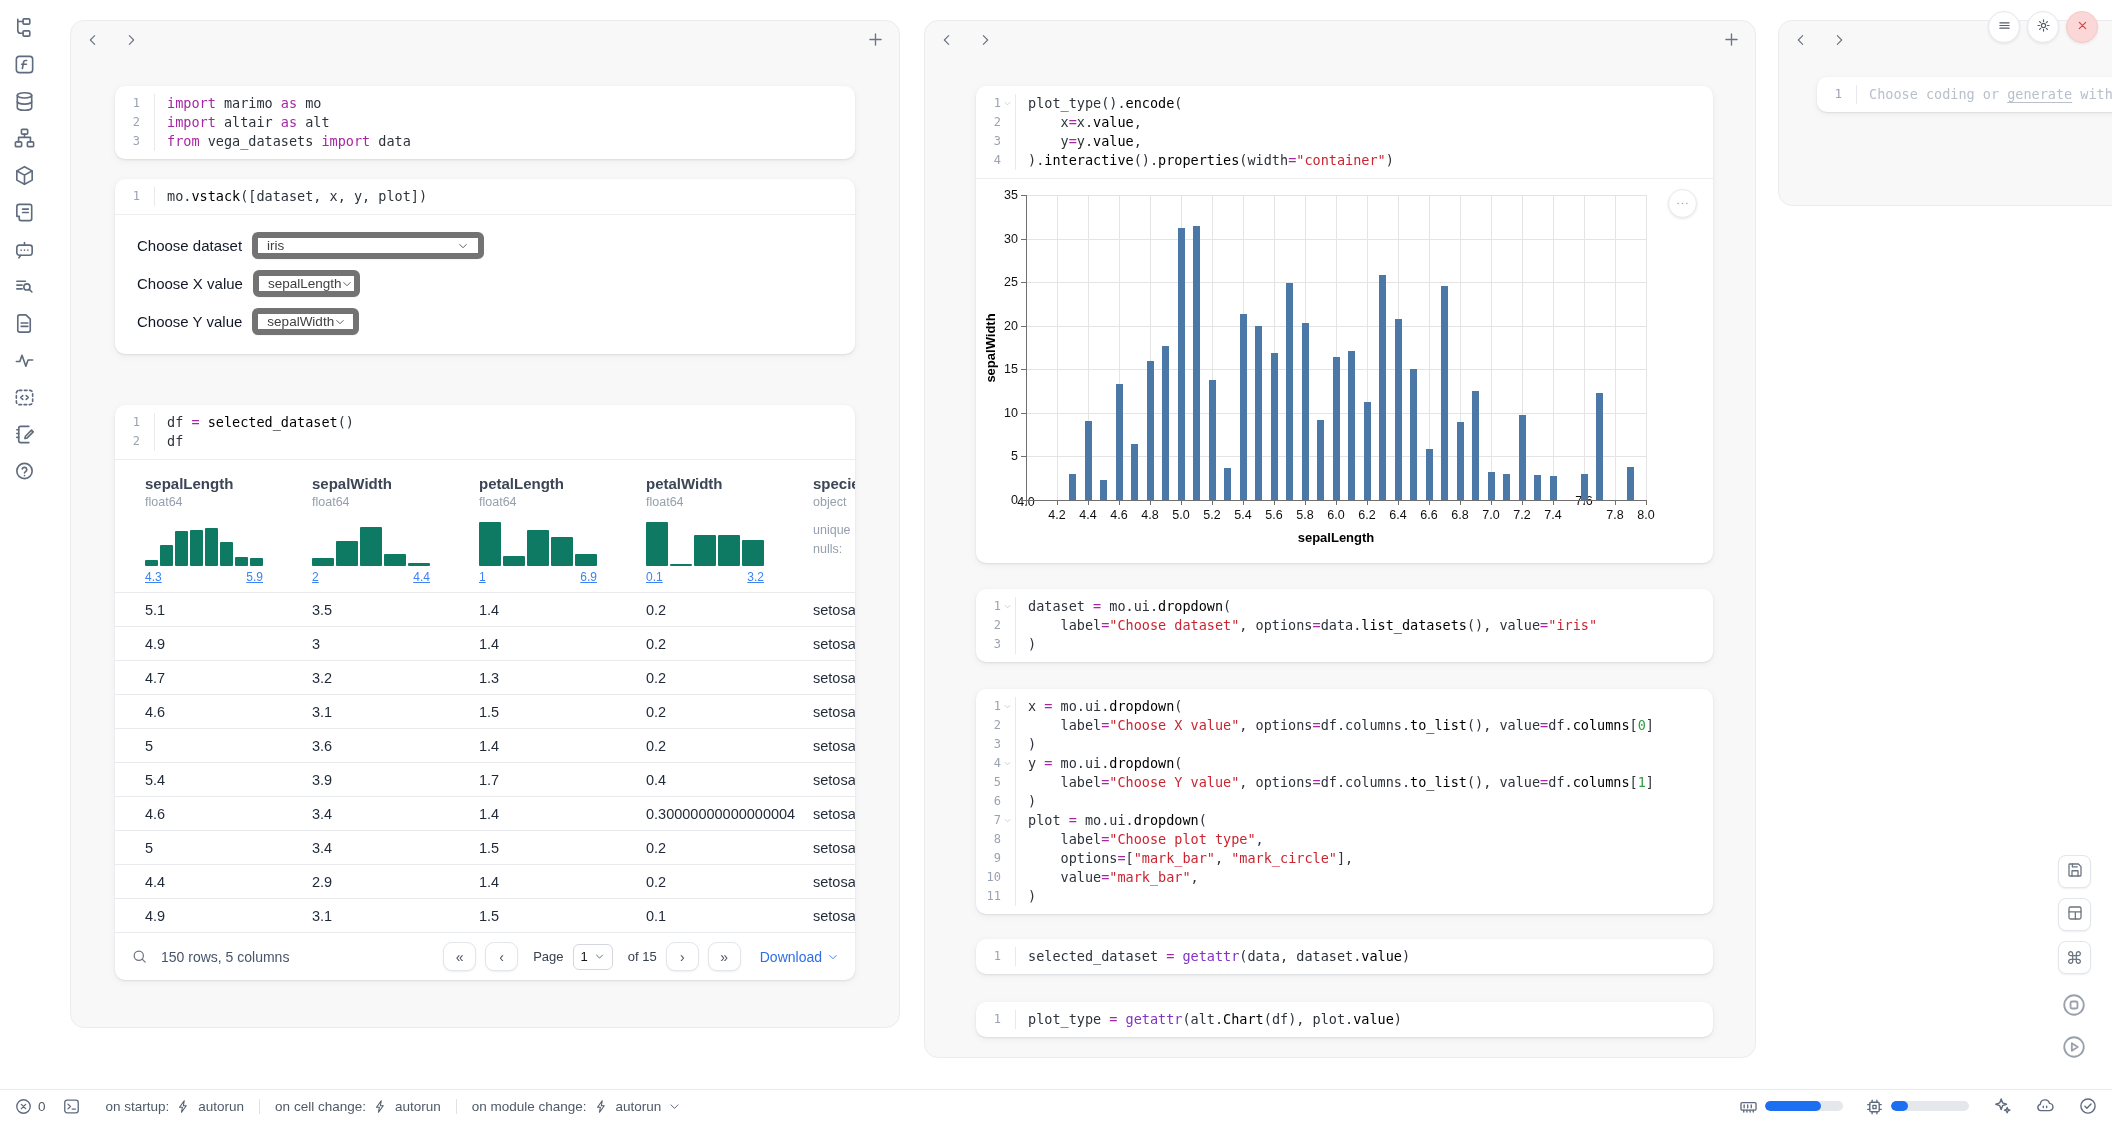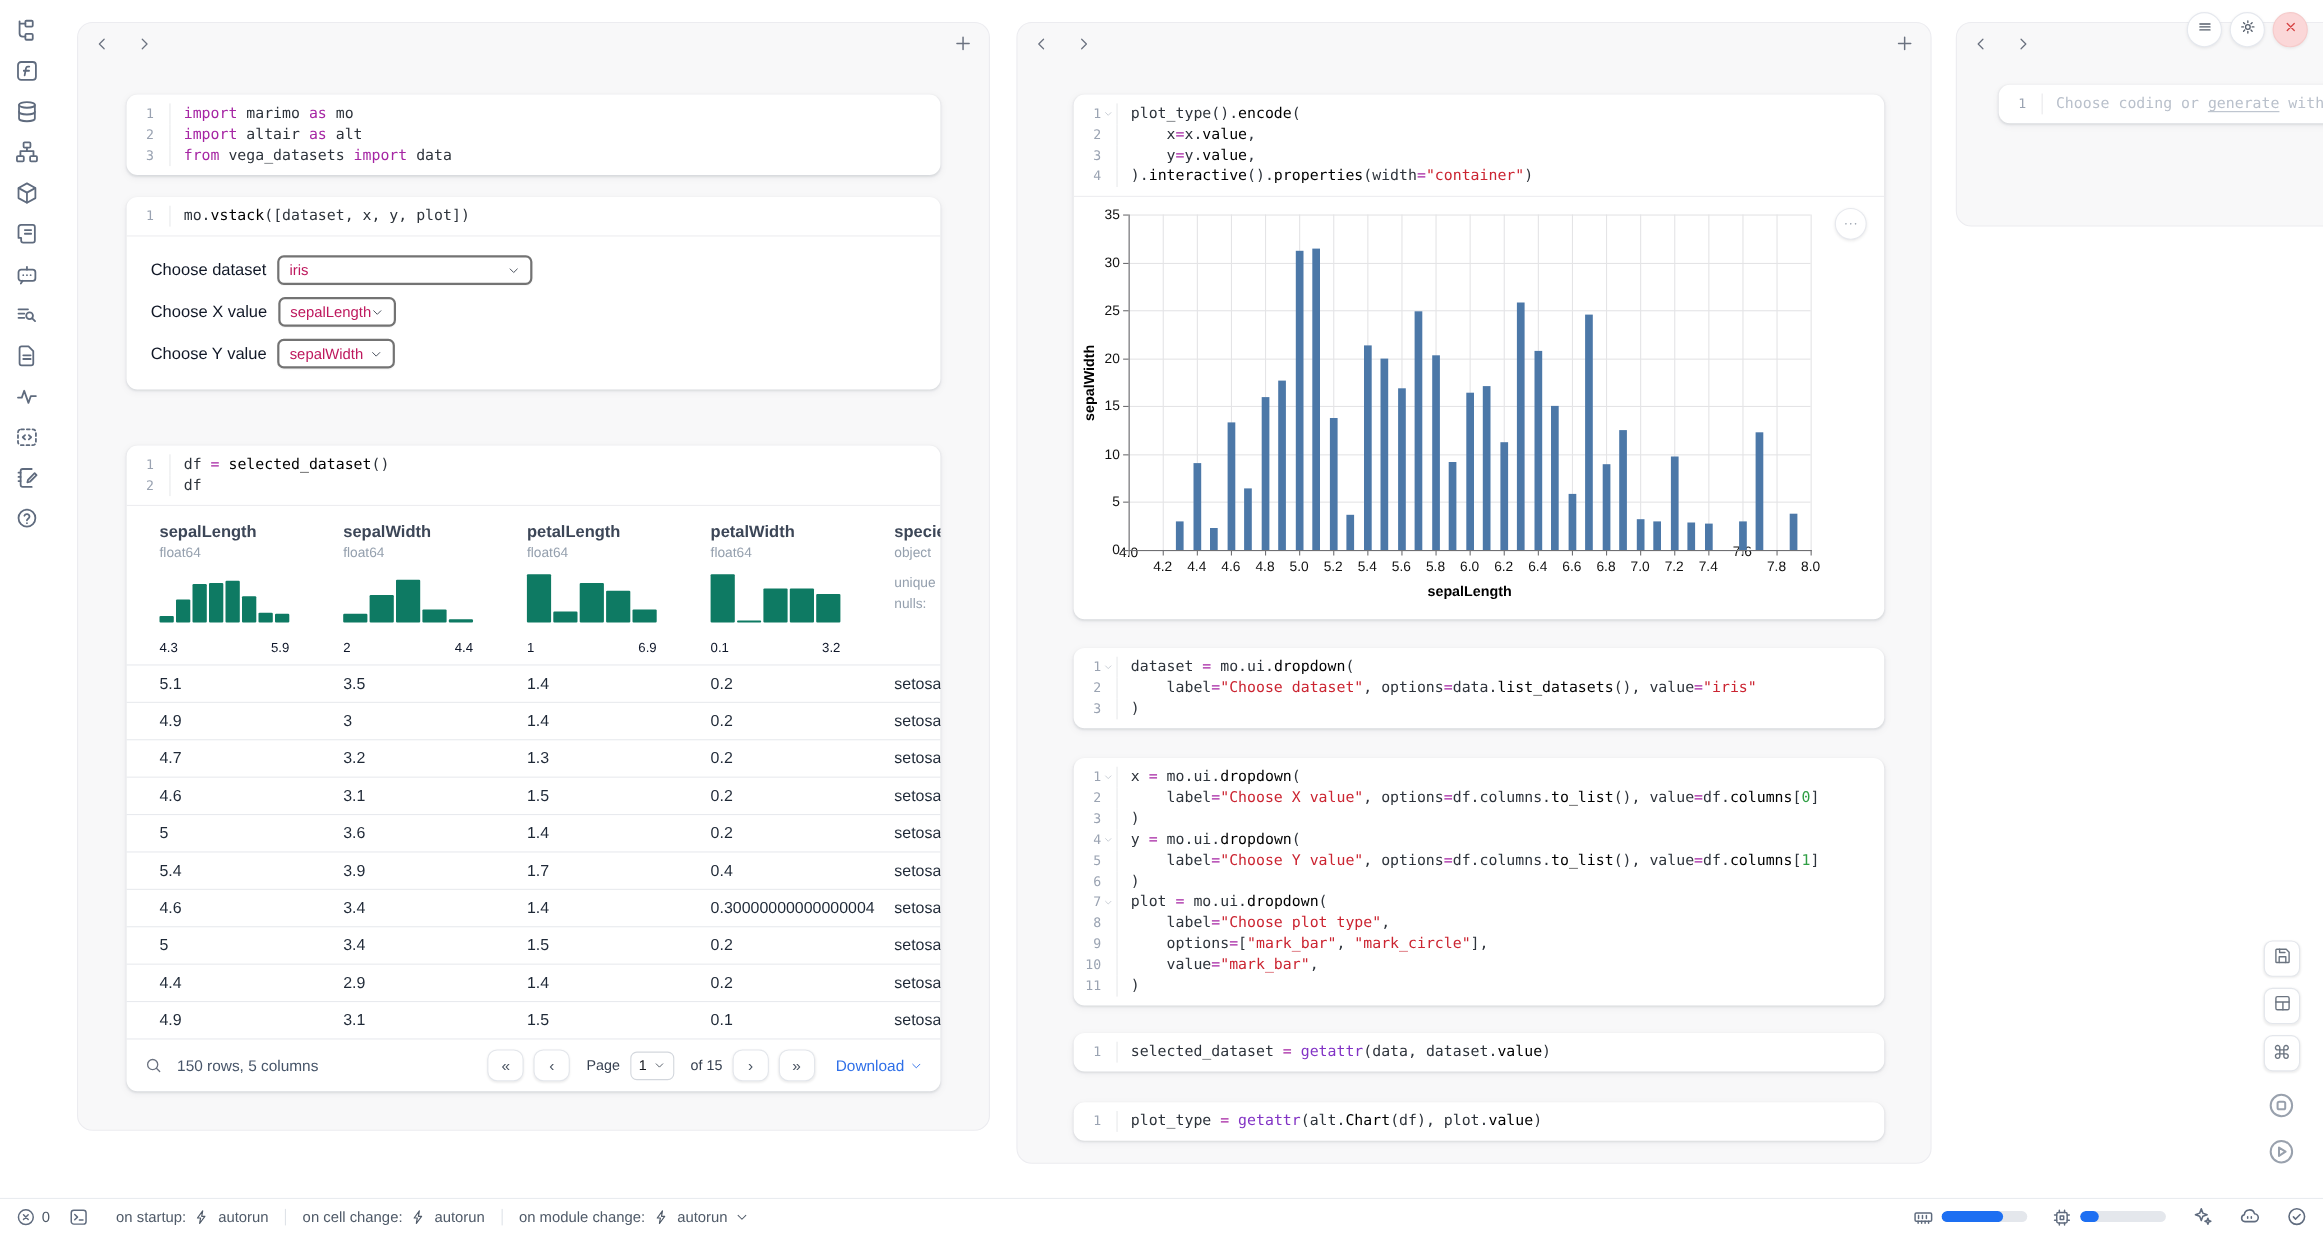--- a/index.html
+++ b/index.html
@@ -36,33 +36,33 @@
        color:#9aa3b2;font-size:12px;border-right:1px solid #e8e9ec;box-sizing:border-box;padding-right:2px;}
   .gut .num{text-align:right;}
   .gut .fold{width:12px;height:10px;display:inline-flex;align-items:center;justify-content:center;color:#b3bac4;}
   .codetext{padding-left:12px;white-space:pre;}
   .kw{color:#a626a4;} .fn{color:#000000;} .st{color:#cb2431;} .op{color:#a626a4;}
   .nu{color:#2f9e44;} .bi{color:#8233c5;} .pl{color:#2d333b;}
   .divider{border-top:1px solid #ededf0;}
   
   .controls{padding:17px 22px 19px 22px;display:flex;flex-direction:column;gap:11px;}
   .ctl-row{display:flex;align-items:center;gap:10px;font-size:15px;color:#111827;}
-  .select{height:27px;border:2px solid #737373;border-radius:6px;background:#fff;display:flex;align-items:center;
-          justify-content:space-between;padding:0 9px;font-size:13.5px;color:#be185d;box-sizing:border-box;
+  .select{height:27px;border:6px solid #737373;border-radius:6px;background:#fff;display:flex;align-items:center;
+          justify-content:space-between;padding:0 9px;font-size:13.5px;color:#404040;box-sizing:border-box;
           box-shadow:0 1px 1px rgba(0,0,0,.04);cursor:pointer;}
   .select .chev{width:12px;height:12px;color:#3f4754;display:flex;}
   
   .thead{display:flex;padding:15px 0 8px 30px;overflow:hidden;}
   .tcol{width:167px;flex:none;}
   .tcol.species{width:140px;}
   .cname{font-weight:700;font-size:15px;color:#3c4657;}
   .cdtype{font-size:12.5px;color:#95a0ae;margin-top:3px;}
   .hist{margin-top:11px;width:118px;height:46px;display:flex;align-items:flex-end;gap:2px;}
   .hist i{flex:1;background:#0e7a63;border-radius:1px;}
-  .minmax{width:118px;display:flex;justify-content:space-between;font-size:12px;color:#0f172a;margin-top:16px;}
+  .minmax{width:118px;display:flex;justify-content:space-between;font-size:12px;color:#3b82f6;margin-top:4px;text-decoration:underline;}
   .cmeta{font-size:12.5px;color:#95a0ae;margin-top:12px;line-height:1.55;}
   .trow{display:flex;padding-left:30px;height:33px;align-items:center;border-top:1px solid #e8eaee;
         font-size:14.5px;color:#1f2937;overflow:hidden;}
   .trow div{width:167px;flex:none;}
   .trow div.species{width:140px;}
   .tfooter{border-top:1px solid #e8eaee;height:47px;display:flex;align-items:center;padding:0 16px;gap:9px;font-size:14px;color:#475569;}
   .sicon{width:17px;height:17px;color:#6b7280;display:flex;margin-right:4px;}
   .spacer{flex:1;}
   .pgbtn{width:31px;height:27px;border:1px solid #e3e6eb;border-radius:9px;background:#fff;
          box-shadow:0 1px 2px rgba(0,0,0,.07);display:flex;align-items:center;justify-content:center;

